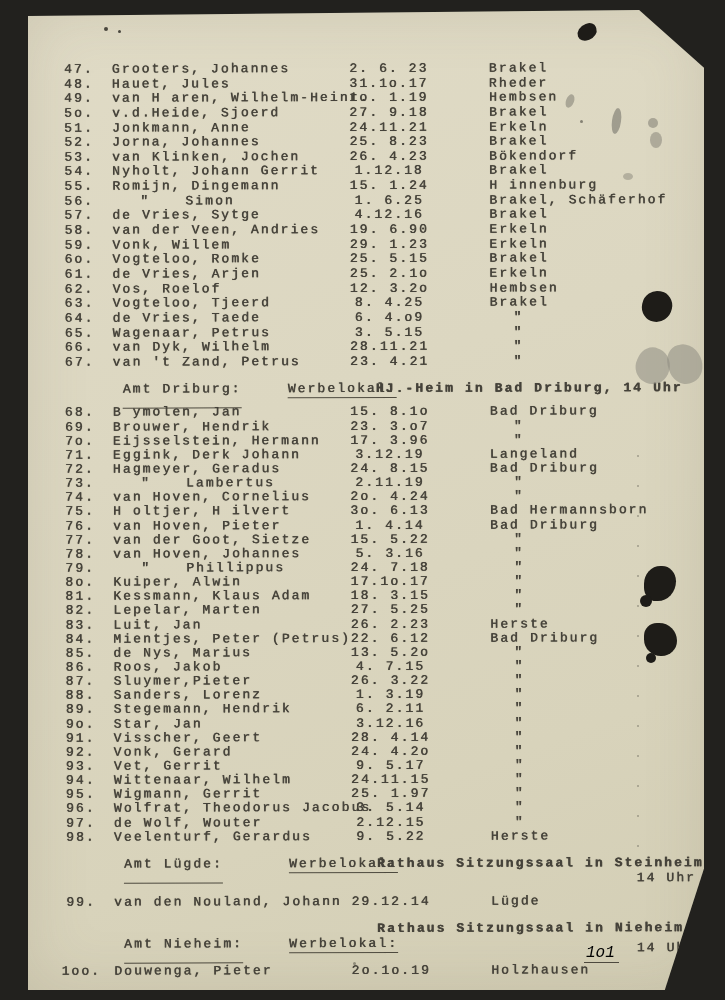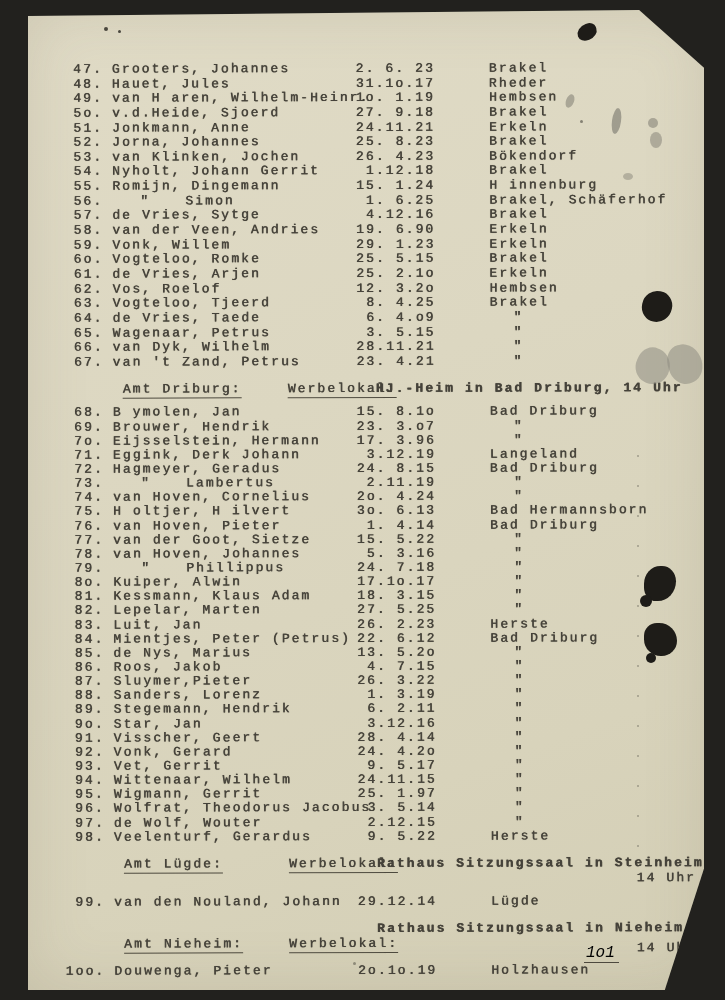--- a/index.html
+++ b/index.html
@@ -21,28 +21,28 @@
     text-shadow:0.5px 0 0.35px rgba(62,59,49,.85), 0 0 1px rgba(90,85,70,.35);
     white-space:pre;
     transform:rotate(-0.15deg);
   }
   .section{position:relative;}
   .row{position:relative;}
   .lh1 .row{height:14.65px;line-height:14.65px;}
   .lh2 .row{height:14.15px;line-height:14.15px;}
   .lh3 .row{height:14.2px;line-height:14.2px;}
   .cell{position:absolute;top:0;}
-  .c-num{left:28px;width:48px;text-align:right;}
+  .c-num{left:28px;width:48px;text-align:center;}
   .c-name{left:85px;}
   .q{display:inline-block;width:73px;padding-left:28px;box-sizing:border-box;}
-  .c-date{left:288px;width:120px;text-align:right;}
+  .c-date{left:302px;width:120px;text-align:center;}
   .c-place{left:462px;}
   .c-place.pd{padding-left:24px;}
   .hline{position:relative;height:15px;line-height:15px;}
-  .h-amt{position:absolute;left:95px;border-bottom:1.5px solid rgba(62,59,49,.9);padding-bottom:1px;}
+  .h-amt{position:absolute;left:95px;border-bottom:1.5px solid rgba(62,59,49,.9);padding-bottom:11px;}
   .h-werb{position:absolute;left:260px;border-bottom:1.5px solid rgba(62,59,49,.9);padding-bottom:1px;}
   .h-loc{position:absolute;left:348px;font-weight:bold;}
   .h-loc2{position:absolute;left:0;width:667px;text-align:right;}
   .h-right-low{top:5px;}
   .gap-before-s2{margin-top:12px;}
   .gap-after-head{height:9px;}
   .gap-small{height:4px;}
   .gap-row100{height:9px;}
   .pageno{
     position:absolute;left:556px;

